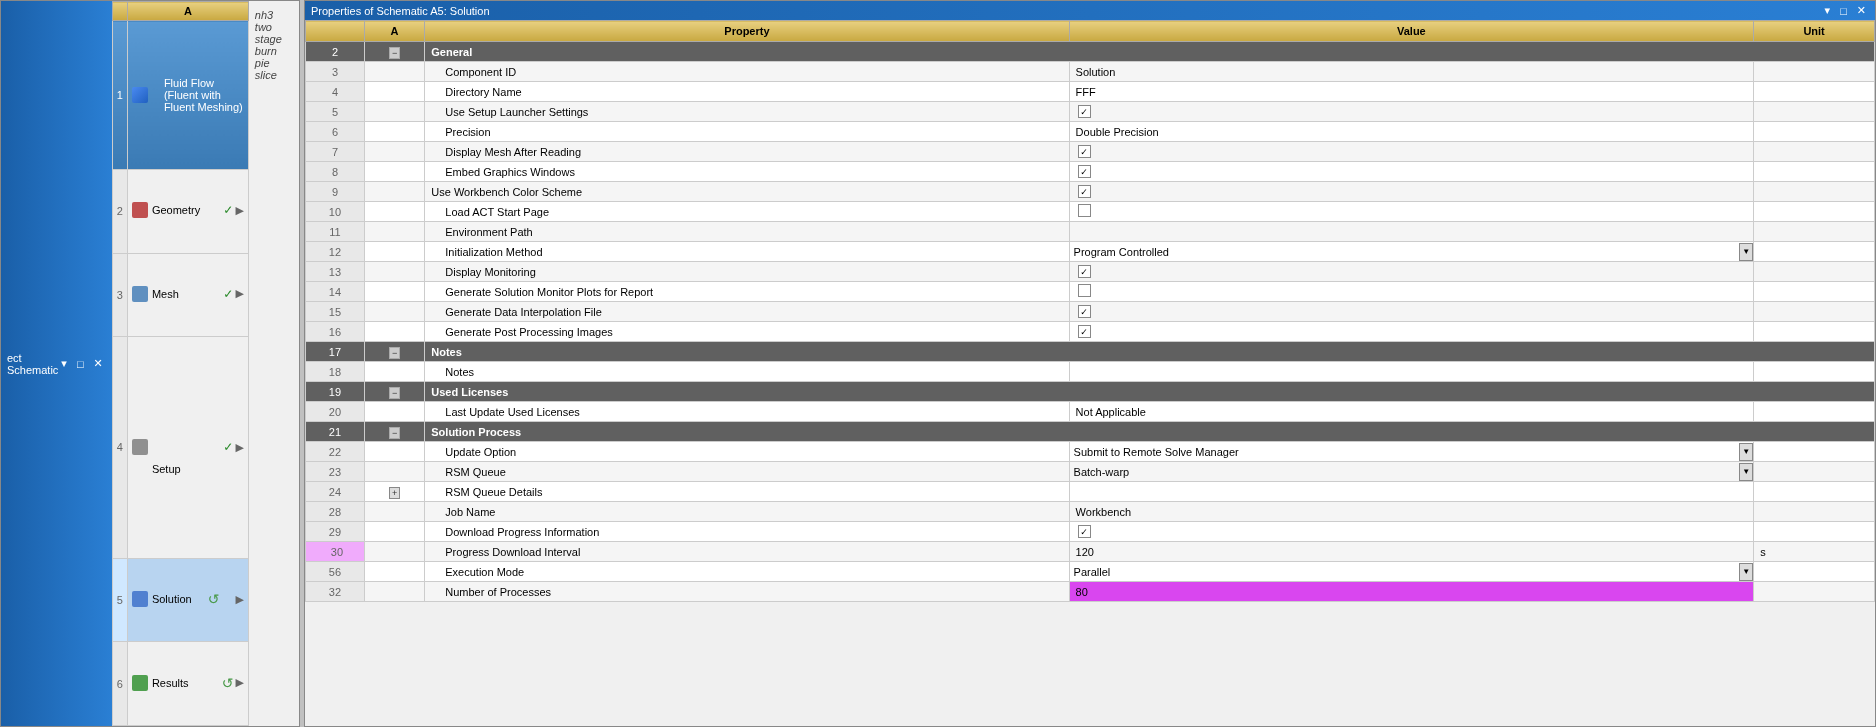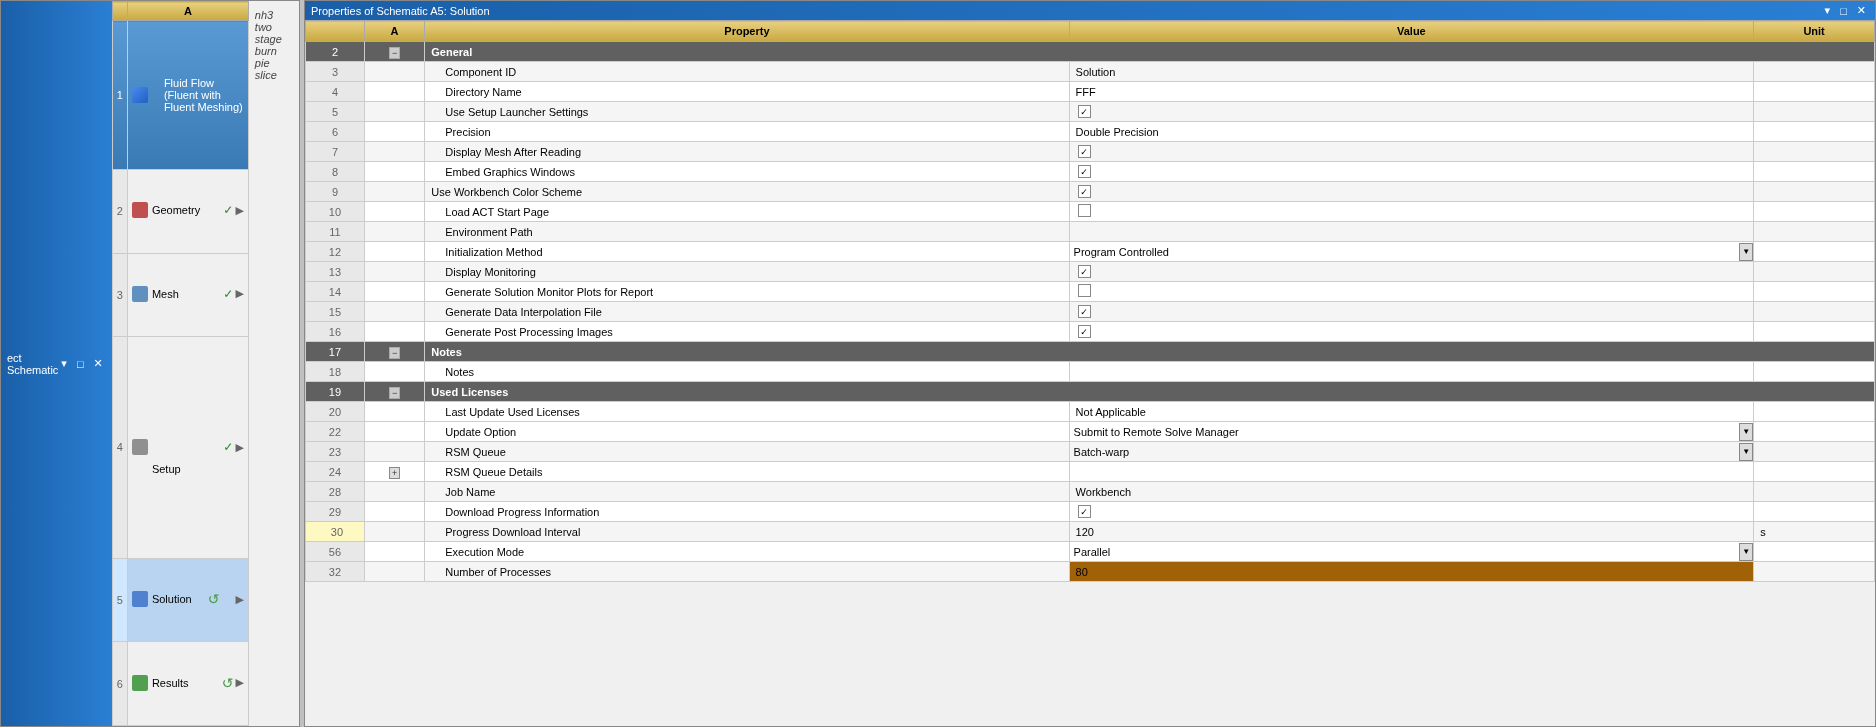--- a/index.html
+++ b/index.html
@@ -452,20 +452,27 @@
       <td colspan="3" class="section-header" style="background:#606060;color:white;font-weight:bold;">Used Licenses</td>
     </tr>
             <tr>
       <td class="props-row-num" style="background:#e8e8e8;color:#666;text-align:center;">20</td>
       <td style="background:#ffffff;"></td>
       <td style="background:#ffffff;padding-left:20px;font-size:11px;">Last Update Used Licenses</td>
       <td style="background:#ffffff;font-size:11px;">Not Applicable</td>
       <td style="background:#ffffff;"></td>
     </tr>
             <tr>
+      <td class="props-row-num section-header" style="background:#606060;color:white;text-align:center;">21</td>
+      <td class="section-header" style="background:#606060;color:white;text-align:center;">
+        <span style="border:1px solid #aaa;background:#ccc;color:#333;font-size:9px;padding:0 2px;">−</span>
+      </td>
+      <td colspan="3" class="section-header" style="background:#606060;color:white;font-weight:bold;">Solution Process</td>
+    </tr>
+            <tr>
       <td class="props-row-num" style="background:#e8e8e8;color:#666;text-align:center;">22</td>
       <td style="background:#ffffff;"></td>
       <td style="background:#ffffff;padding-left:20px;font-size:11px;">Update Option</td>
       <td style="background:#ffffff;padding:0;">
         <div style="display:flex;align-items:center;justify-content:space-between;width:100%;height:100%;">
           <span style="padding-left:4px;font-size:11px;">Submit to Remote Solve Manager</span>
           <div style="border:1px solid #888;background:#ddd;width:14px;height:18px;display:inline-flex;align-items:center;justify-content:center;font-size:8px;cursor:pointer;flex-shrink:0;">▼</div>
         </div>
       </td>
       <td style="background:#ffffff;"></td>
@@ -501,21 +508,21 @@
             <tr>
       <td class="props-row-num" style="background:#e8e8e8;color:#666;text-align:center;">29</td>
       <td style="background:#ffffff;"></td>
       <td style="background:#ffffff;padding-left:20px;font-size:11px;">Download Progress Information</td>
       <td style="background:#ffffff;text-align:left;padding-left:8px;">
         <div style="width:13px;height:13px;border:1px solid #888;background:white;display:inline-flex;align-items:center;justify-content:center;font-size:9px;">✓</div>
       </td>
       <td style="background:#ffffff;"></td>
     </tr>
             <tr>
-      <td class="props-row-num" style="background:#fef9c3;color:#666;padding-left:10px;">30</td>
+      <td class="props-row-num" style="background:#f0abfc;color:#666;padding-left:10px;">30</td>
       <td style="background:#f5f5f5;"></td>
       <td style="background:#f5f5f5;padding-left:20px;font-size:11px;">Progress Download Interval</td>
       <td style="background:#f5f5f5;font-size:11px;">120</td>
       <td style="background:#f5f5f5;font-size:11px;">s</td>
     </tr>
             <tr>
       <td class="props-row-num" style="background:#e8e8e8;color:#666;text-align:center;">56</td>
       <td style="background:#ffffff;"></td>
       <td style="background:#ffffff;padding-left:20px;font-size:11px;">Execution Mode</td>
       <td style="background:#ffffff;padding:0;">
@@ -523,20 +530,20 @@
           <span style="padding-left:4px;font-size:11px;">Parallel</span>
           <div style="border:1px solid #888;background:#ddd;width:14px;height:18px;display:inline-flex;align-items:center;justify-content:center;font-size:8px;cursor:pointer;flex-shrink:0;">▼</div>
         </div>
       </td>
       <td style="background:#ffffff;"></td>
     </tr>
             <tr>
       <td class="props-row-num" style="background:#e8e8e8;color:#666;text-align:center;">32</td>
       <td style="background:#f5f5f5;"></td>
       <td style="background:#f5f5f5;padding-left:20px;font-size:11px;">Number of Processes</td>
-      <td style="background:#a16207;font-size:11px;">80</td>
+      <td style="background:#d946ef;font-size:11px;">80</td>
       <td style="background:#f5f5f5;"></td>
     </tr>
           </tbody>
       </table>
     </div>
   </div>
 </div>
 
 </body></html>

